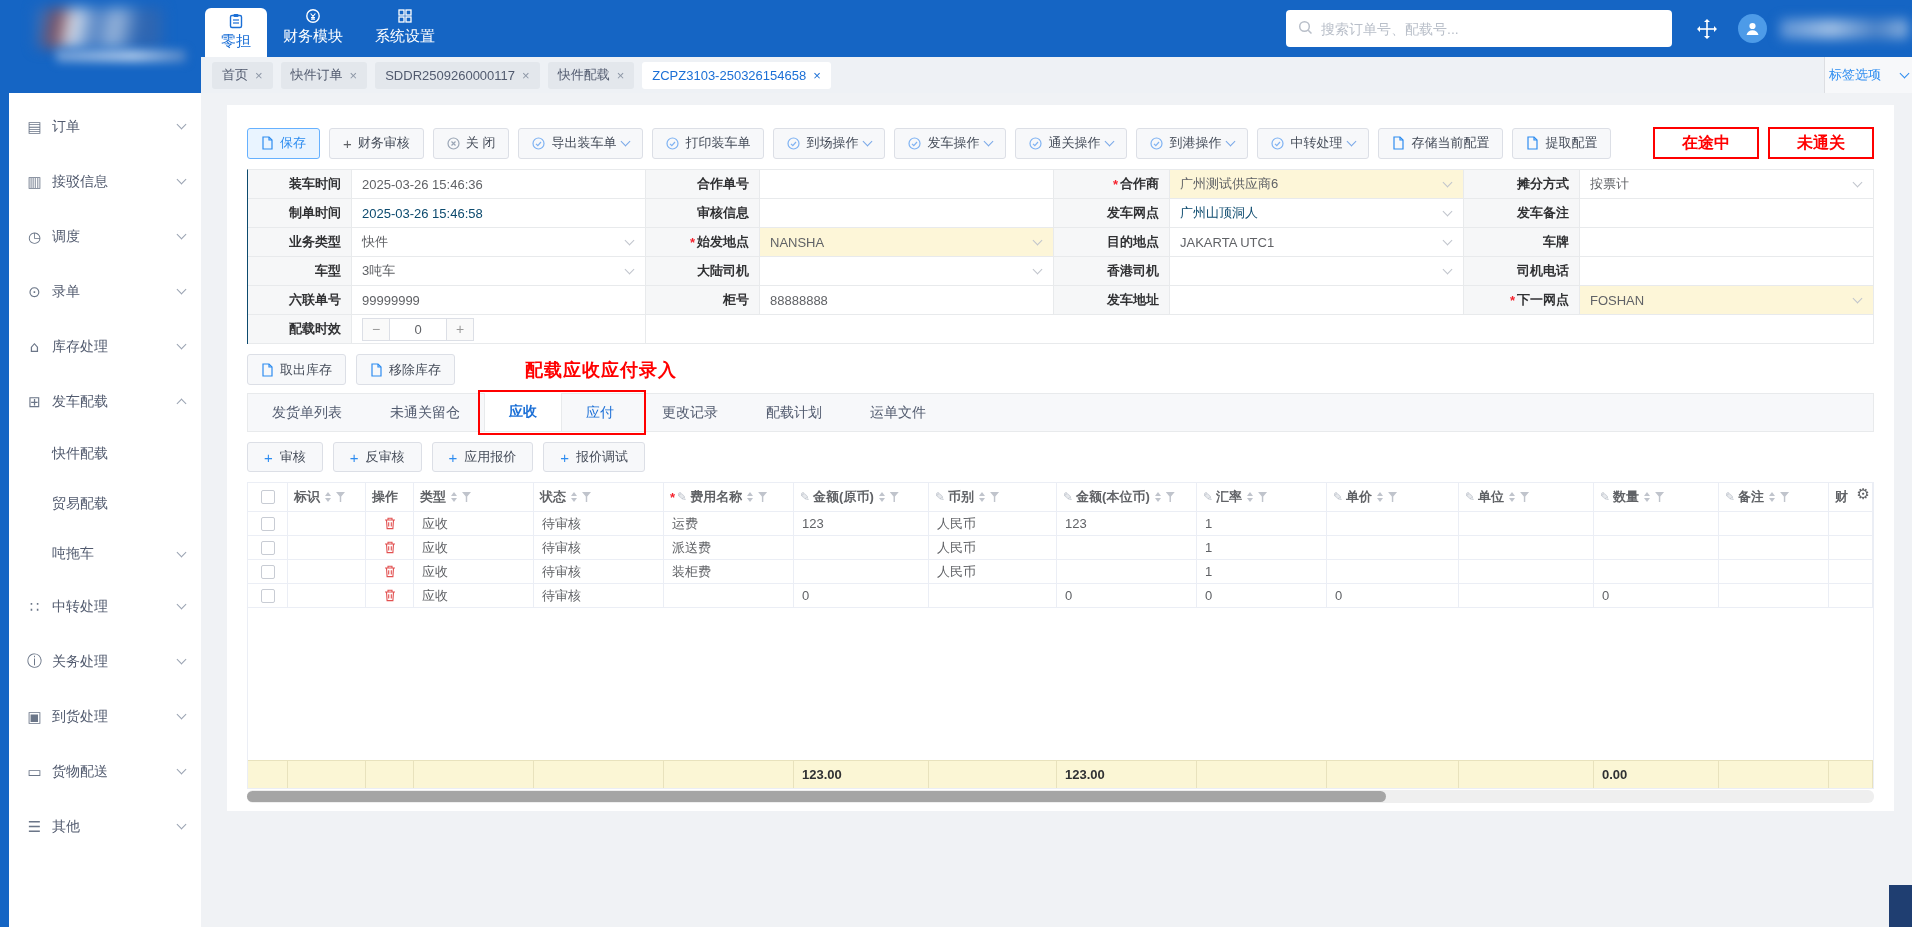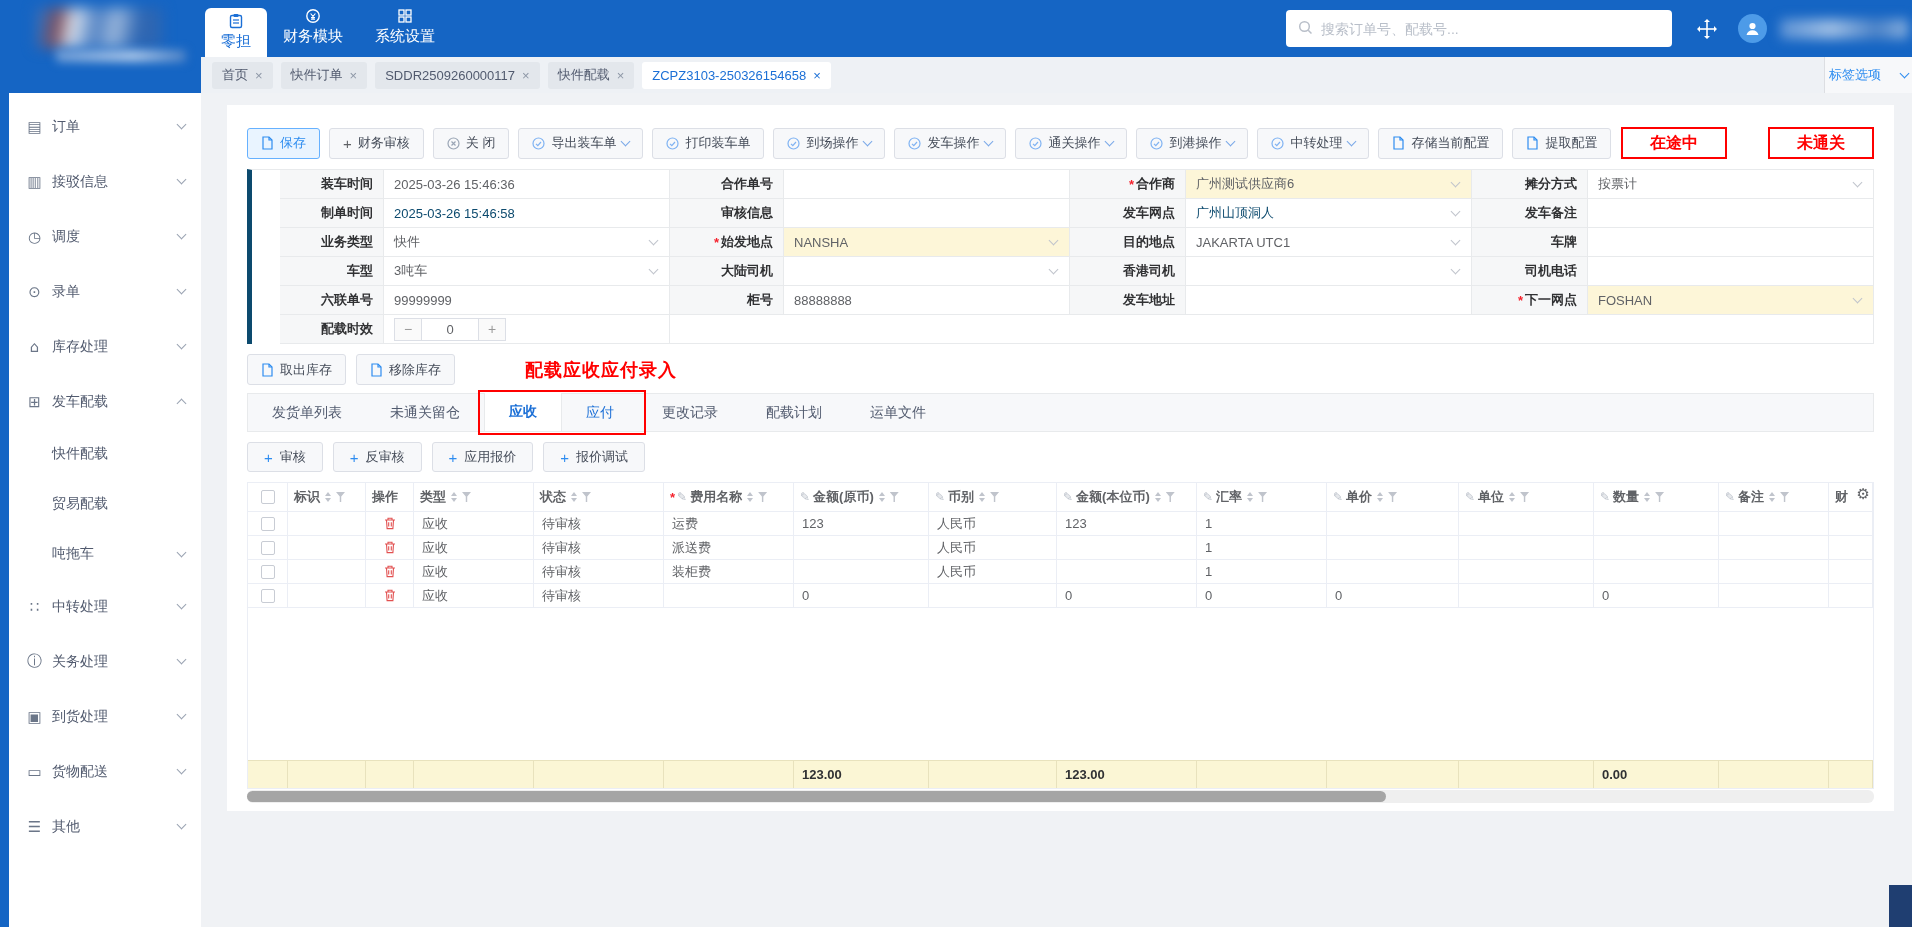--- a/index.html
+++ b/index.html
@@ -57,26 +57,26 @@
   
   .main { position:absolute; left:201px; top:93px; width:1711px; height:834px; padding:12px 18px 0 26px;}
   .panel { background:#fff; width:100%; height:706px; padding:22px 20px 8px 20px; display:flex; flex-direction:column;}
 
   
   .toolbar { display:flex; gap:9px; margin-bottom:10px; align-items:center;}
   .tbtn { height:31px; padding:0 13px; background:#f7f8fa; border:1px solid #dcdfe6; border-radius:3px;
     display:flex; align-items:center; gap:6px; font-size:13px; color:#454c59; cursor:pointer; white-space:nowrap;}
   .tbtn.primary { background:#e9f4ff; border-color:#66b1ff; color:#2d8cf0;}
   .badge { height:32px; border:2px solid #ff0000; background:#fff; color:#ff0000; font-weight:bold; font-size:16px;
-    padding:0 27px; display:flex; align-items:center; white-space:nowrap;margin-left:32px;}
+    padding:0 27px; display:flex; align-items:center; white-space:nowrap;}
   .badge.first { margin-left:auto; }
 
   
   .form-grid { display:grid; grid-template-columns:104px 1fr 114px 1fr 116px 1fr 116px 1fr;
-    border-top:1px solid #e8eaec; border-left:5px solid #0c4a6e;padding-left:28px;}
+    border-top:1px solid #e8eaec; border-left:1px solid #0c4a6e;}
   .fcell { height:29px; border-right:1px solid #e8eaec; border-bottom:1px solid #e8eaec; display:flex; align-items:center; font-size:13px;}
   .flabel { background:#f6f7f8; justify-content:flex-end; padding-right:10px; color:#303133; font-weight:600; white-space:nowrap;}
   .fval { background:#fff; padding:0 22px 0 10px; color:#606266; position:relative; cursor:text;}
   .fval.yellow { background:#fdf6d8; }
   .fval.dis { color:#0c4a6e; }
   .fval .chev { position:absolute; right:12px; top:13px; border-color:#c0c4cc;}
   .req { color:#f5222d; margin-right:2px; }
   .stepper { display:flex; align-items:center; }
   .step-btn { width:28px; height:23px; border:1px solid #dcdfe6; background:#fafafa; color:#999; display:flex;
     align-items:center; justify-content:center; cursor:pointer; font-size:14px;}

